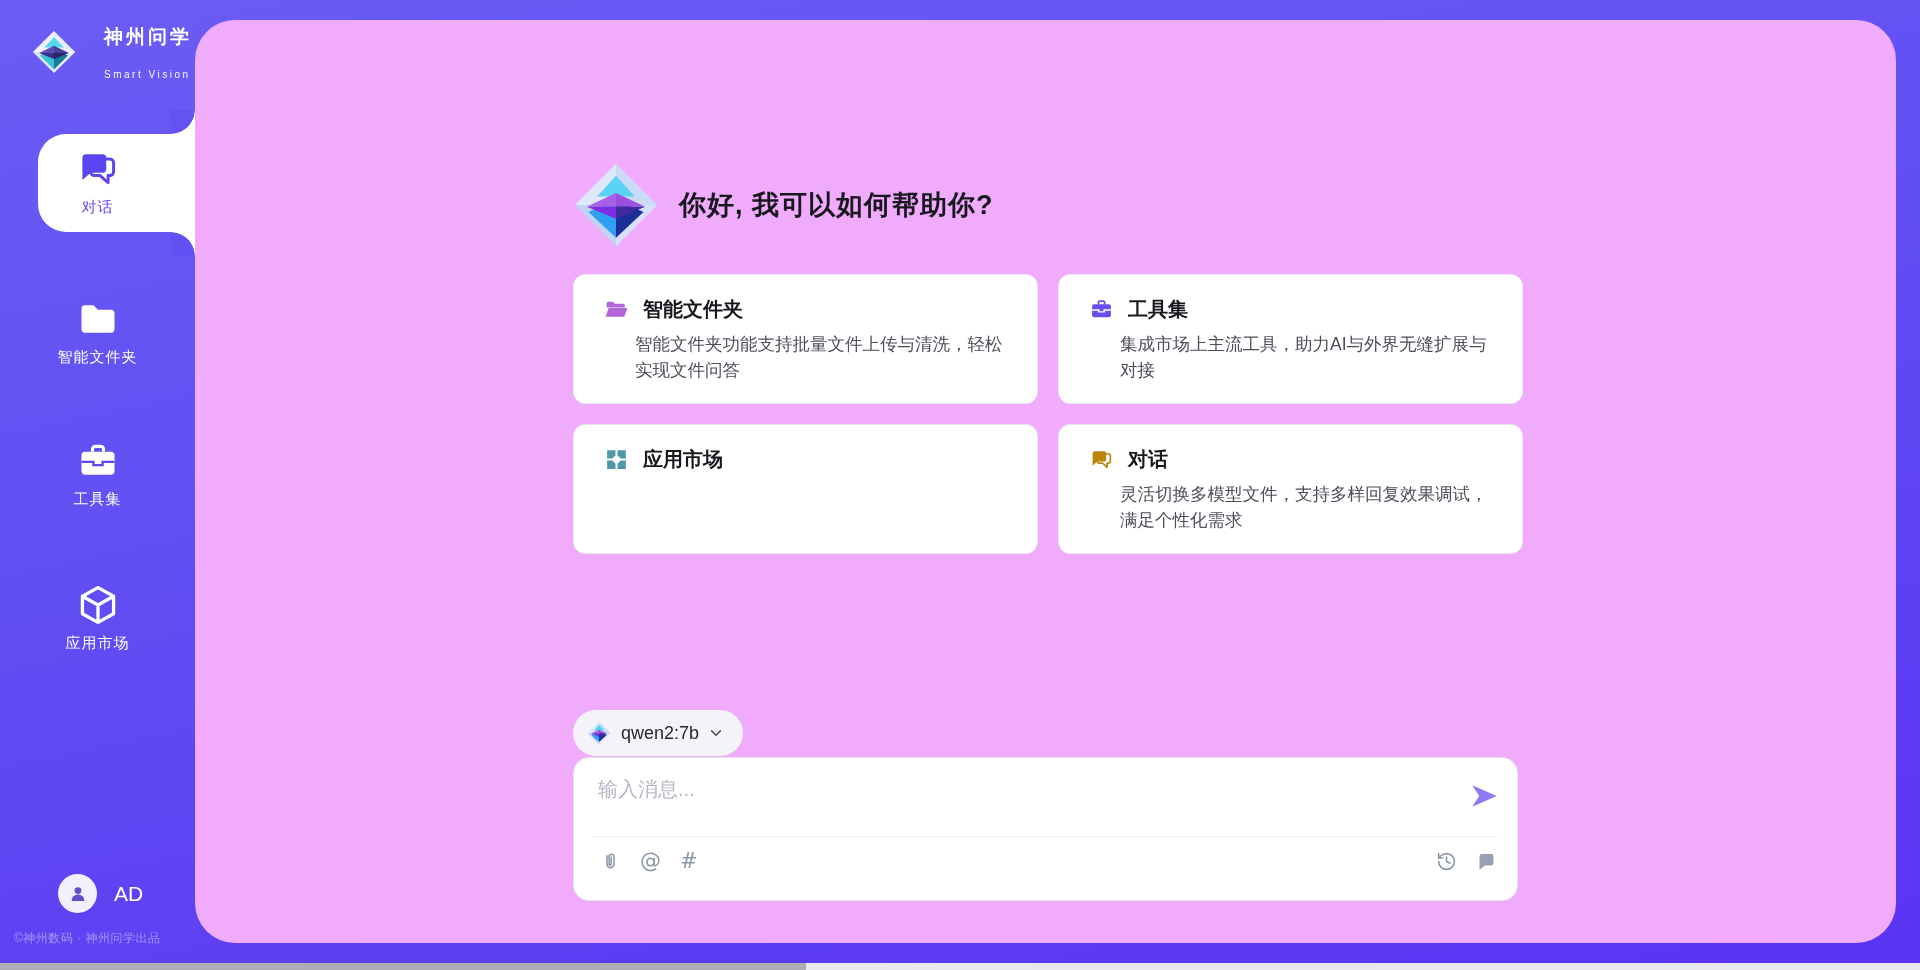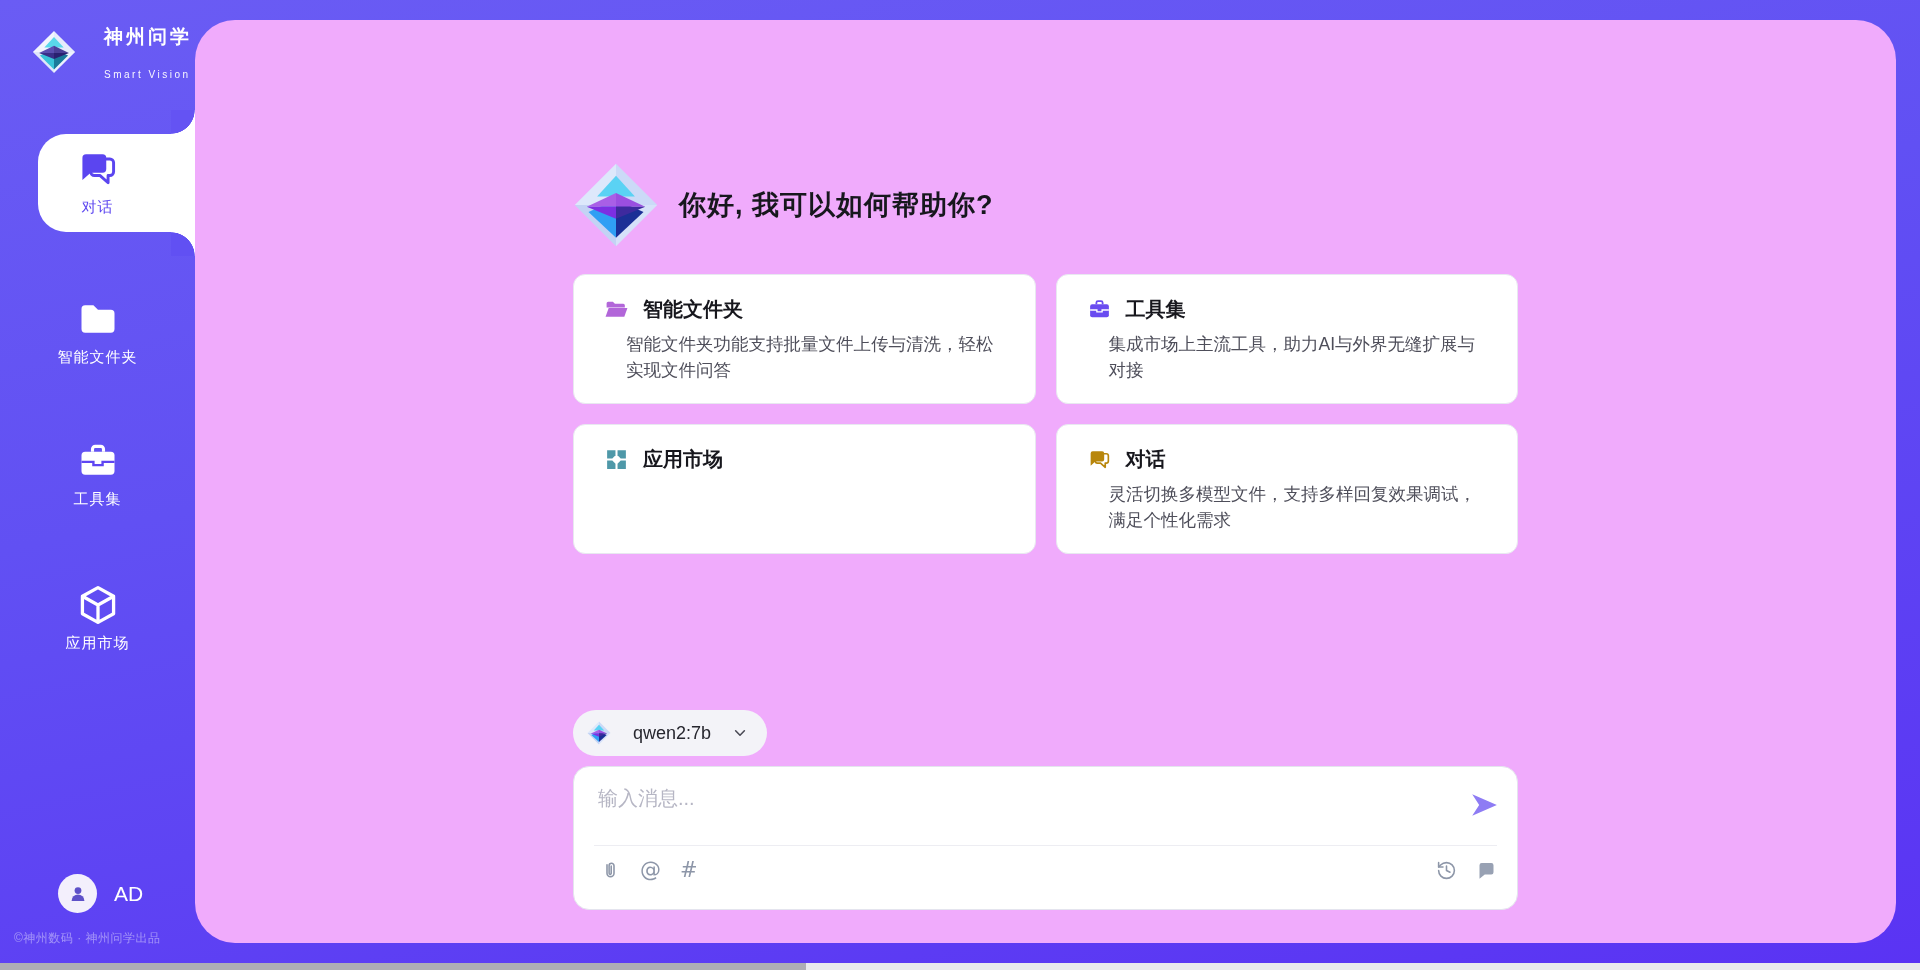--- a/index.html
+++ b/index.html
@@ -45,29 +45,29 @@
   .greeting { display:flex; align-items:center; gap:20px; }
   .greeting svg { width:86px; height:86px; }
   .greeting-title { font-size:27px; font-weight:700; color:#17171d; letter-spacing:1px; }
 
   .cards { margin-top:26px; display:grid; grid-template-columns:1fr 1fr; gap:20px; }
   .card { height:130px; border:1px solid #e8e8f0; border-radius:12px; background:#fff;
     padding:21px 20px 0 30px; cursor:pointer; }
   .card-head { display:flex; align-items:center; gap:14px; }
   .card-head svg { width:25px; height:25px; flex:none; }
   .card-title { font-size:20px; font-weight:700; color:#17171d; }
-  .card-desc { margin:9px 0 0 22px; width:382px; font-size:17.5px; line-height:1.48; color:#4e4e5a; }
-
-  .model-pill { margin-top:156px; display:inline-flex; align-items:center; gap:22px;
+  .card-desc { margin:9px 0 0 31px; width:382px; font-size:17.5px; line-height:1.48; color:#4e4e5a; }
+
+  .model-pill { margin-top:156px; display:inline-flex; align-items:center; gap:10px;
     height:46px; padding:0 20px 0 14px; background:#f3f3f8; border-radius:23px; cursor:pointer; }
   .model-pill .dm { width:24px; height:24px; }
   .model-name { font-size:18px; color:#26262e; }
   .model-pill .chev { width:14px; height:14px; }
 
-  .composer { margin-top:10px; position:relative; height:144px;
+  .composer { margin-top:1px; position:relative; height:144px;
     border:1.5px solid #e4e4ee; border-radius:16px; background:#fff; }
   .composer input { position:absolute; left:24px; top:20px; right:70px; border:none; outline:none;
     font-size:20px; color:#333; font-family:inherit; background:transparent; }
   .composer input::placeholder { color:#b6b6c4; }
   .send-btn { position:absolute; right:16px; top:22px; width:34px; height:34px; border:none; background:none; cursor:pointer; }
   .send-btn svg { width:30px; height:30px; }
   .composer-divider { position:absolute; left:20px; right:20px; top:78px; border-top:1px solid #ededf2; }
   .composer-bottom { position:absolute; left:26px; right:20px; top:93px; display:flex; align-items:center; gap:19px; }
   .cicon { border:none; background:none; cursor:pointer; display:flex; align-items:center; color:#8d96a8; padding:0; }
   .cicon svg { width:21px; height:21px; }

